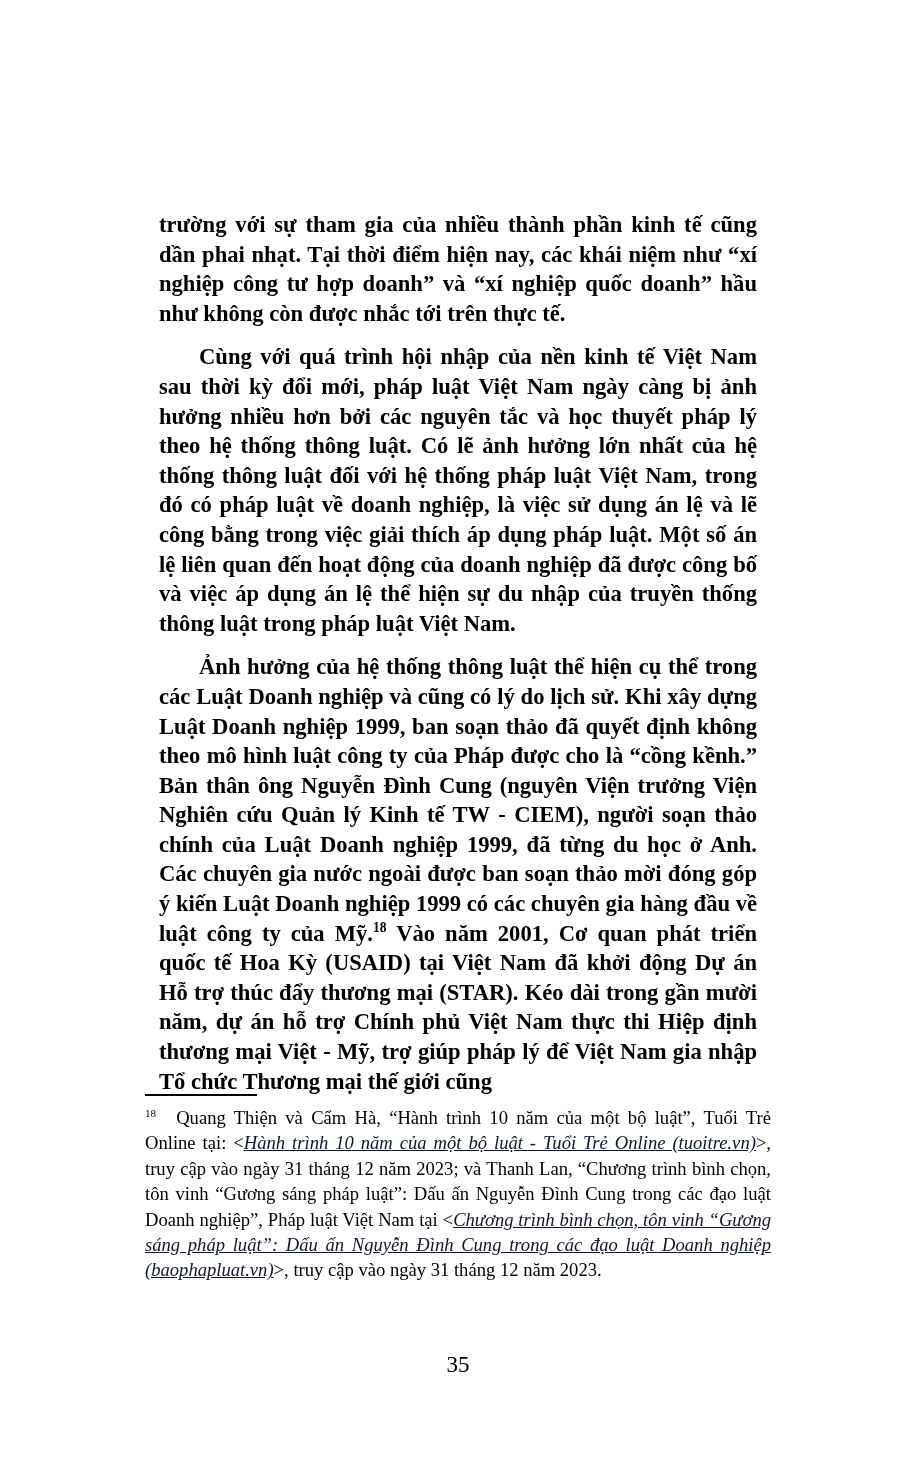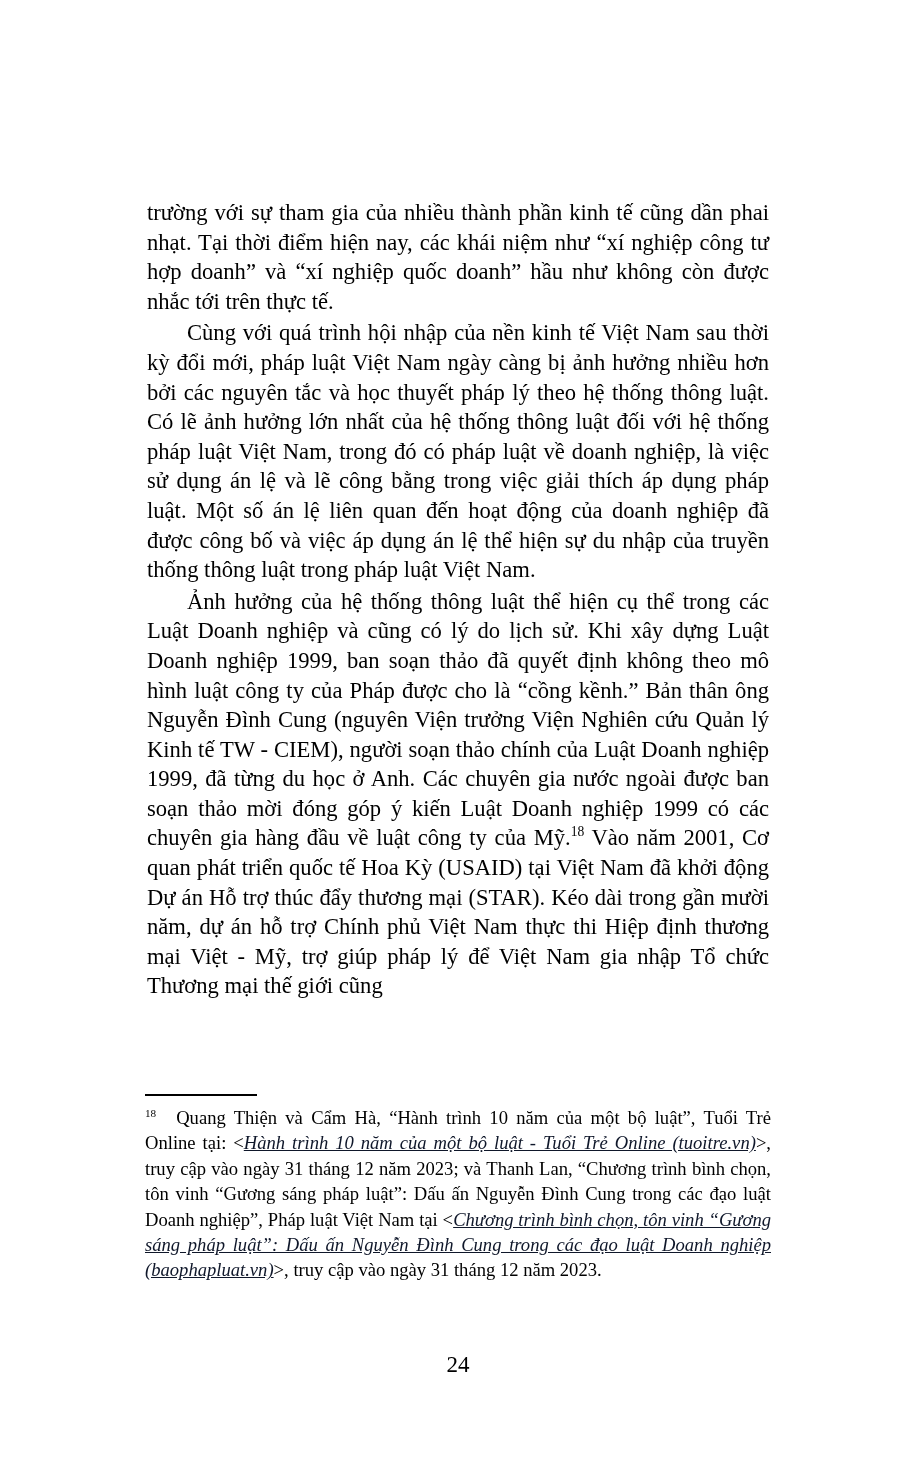--- a/index.html
+++ b/index.html
@@ -20,22 +20,23 @@
   .body-text {
     position: absolute;
     left: 145px;
     top: 196px;
     width: 626px;
     font-size: 22.6px;
     line-height: 29.6px;
     text-align: justify;
   }
   .para {
-    margin: 2px;
+    margin: 14px;
     text-indent: 40px;
+    font-weight: bold;
   }
   .para.no-indent {
     text-indent: 0;
   }
   sup.fn-ref {
     font-size: 60%;
     vertical-align: super;
     line-height: 0;
   }
   .footnote-area {
@@ -88,15 +89,15 @@
     <p class="para no-indent"><span>trường với sự tham gia của nhiều thành phần kinh tế cũng dần phai nhạt.  Tại thời điểm hiện nay, các khái niệm như “xí nghiệp công tư hợp doanh” và “xí nghiệp quốc doanh” hầu như không còn được nhắc tới trên thực tế.</span></p>
     <p class="para"><span>Cùng với quá trình hội nhập của nền kinh tế Việt Nam sau thời kỳ đổi mới, pháp luật Việt Nam ngày càng bị ảnh hưởng nhiều hơn bởi các nguyên tắc và học thuyết pháp lý theo hệ thống thông luật.  Có lẽ ảnh hưởng lớn nhất của hệ thống thông luật đối với hệ thống pháp luật Việt Nam, trong đó có pháp luật về doanh nghiệp, là việc sử dụng án lệ và lẽ công bằng trong việc giải thích áp dụng pháp luật.  Một số án lệ liên quan đến hoạt động của doanh nghiệp đã được công bố và việc áp dụng án lệ thể hiện sự du nhập của truyền thống thông luật trong pháp luật Việt Nam.</span></p>
     <p class="para"><span>Ảnh hưởng của hệ thống thông luật thể hiện cụ thể trong các Luật Doanh nghiệp và cũng có lý do lịch sử.  Khi xây dựng Luật Doanh nghiệp 1999, ban soạn thảo đã quyết định không theo mô hình luật công ty của Pháp được cho là “cồng kềnh.”  Bản thân ông Nguyễn Đình Cung (nguyên Viện trưởng Viện Nghiên cứu Quản lý Kinh tế TW - CIEM), người soạn thảo chính của Luật Doanh nghiệp 1999, đã từng du học ở Anh.  Các chuyên gia nước ngoài được ban soạn thảo mời đóng góp ý kiến Luật Doanh nghiệp 1999 có các chuyên gia hàng đầu về luật công ty của Mỹ.</span><sup class="fn-ref">18</sup><span>  Vào năm 2001, Cơ quan phát triển quốc tế Hoa Kỳ (USAID) tại Việt Nam đã khởi động Dự án Hỗ trợ thúc đẩy thương mại (STAR).  Kéo dài trong gần mười năm, dự án hỗ trợ Chính phủ Việt Nam thực thi Hiệp định thương mại Việt - Mỹ, trợ giúp pháp lý để Việt Nam gia nhập Tổ chức Thương mại thế giới cũng</span></p>
   </div>
 
   <div class="footnote-area">
     <div class="fn-rule"></div>
     <p class="fn-para"><sup class="fn-marker">18</sup><span class="fn-first">Quang Thiện và Cẩm Hà, “Hành trình 10 năm của một bộ luật”, Tuổi Trẻ Online tại: &lt;</span><span class="fn-link">Hành trình 10 năm của một bộ luật - Tuổi Trẻ Online (tuoitre.vn)</span><span>&gt;, truy cập vào ngày 31 tháng 12 năm 2023; và Thanh Lan, “Chương trình bình chọn, tôn vinh “Gương sáng pháp luật”: Dấu ấn Nguyễn Đình Cung trong các đạo luật Doanh nghiệp”, Pháp luật Việt Nam tại &lt;</span><span class="fn-link">Chương trình bình chọn, tôn vinh “Gương sáng pháp luật”: Dấu ấn Nguyễn Đình Cung trong các đạo luật Doanh nghiệp (baophapluat.vn)</span><span>&gt;, truy cập vào ngày 31 tháng 12 năm 2023.</span></p>
   </div>
 
-  <div class="page-number">24</div>
+  <div class="page-number">35</div>
 
 </div>
 
 </body></html>

